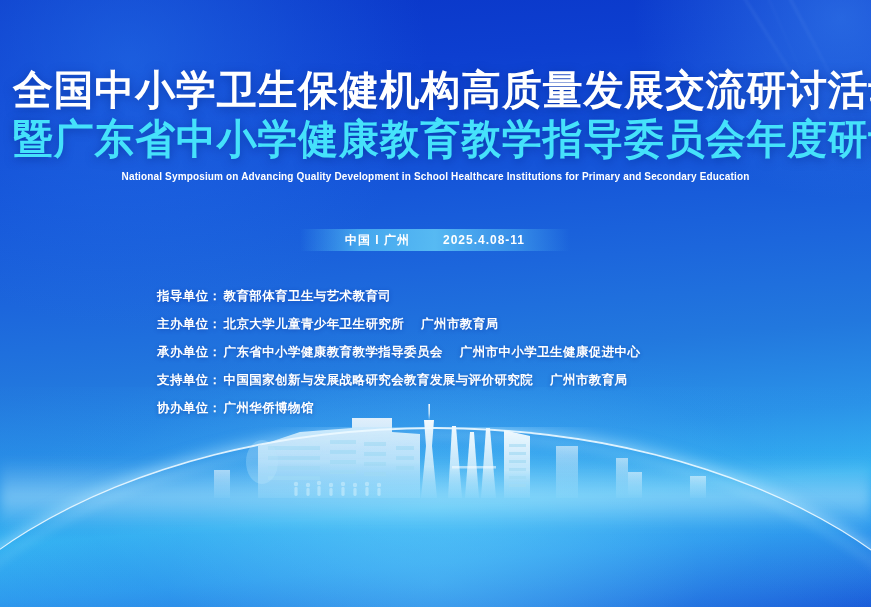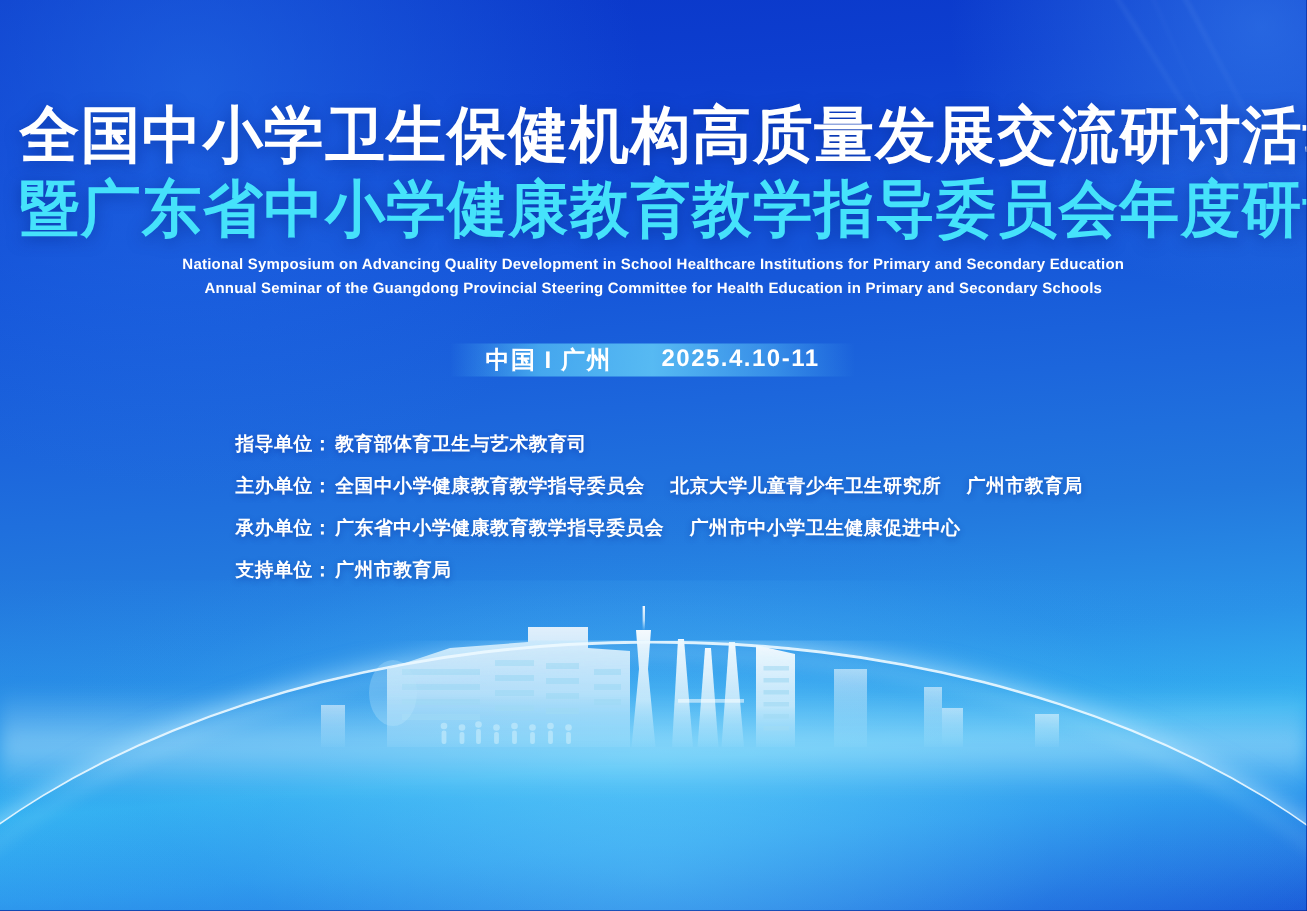--- a/index.html
+++ b/index.html
@@ -152,21 +152,21 @@
     position: absolute;
     left: 300px;
     top: 229px;
     width: 270px;
     height: 22px;
     display: flex;
     align-items: center;
     justify-content: center;
     gap: 33px;
     color: #ffffff;
-    font-size: 16px;
+    font-size: 12px;
     font-weight: 700;
     letter-spacing: 1px;
     white-space: nowrap;
   }
 
   
   .organizers {
     position: absolute;
     left: 157px;
     top: 288px;
@@ -301,53 +301,58 @@
   <div class="arc-wrap">
     <div class="arc-soft"></div>
     <div class="arc"></div>
   </div>
 
   <div class="headline">
     <div class="title-line-1">全国中小学卫生保健机构高质量发展交流研讨活动</div>
     <div class="title-line-2">暨广东省中小学健康教育教学指导委员会年度研讨活动</div>
     <div class="subtitle-en">
       <div>National Symposium on Advancing Quality Development in School Healthcare Institutions for Primary and Secondary Education</div>
-      <div>Annual Seminar of the Guangdong Provincial Steering Committee for Health Education in Primary and Secondary Schools</div>
     </div>
   </div>
 
   <div class="venue-bar"></div>
   <div class="venue-text">
     <span>中国 I 广州</span>
-    <span>2025.4.10-11</span>
+    <span>2025.4.08-11</span>
   </div>
 
   <div class="organizers">
     <div class="org-row">
       <span class="org-label">指导单位：</span>
       <span class="org-values">
         <span>教育部体育卫生与艺术教育司</span>
       </span>
     </div>
     <div class="org-row">
       <span class="org-label">主办单位：</span>
       <span class="org-values">
-        <span>全国中小学健康教育教学指导委员会</span>
         <span>北京大学儿童青少年卫生研究所</span>
         <span>广州市教育局</span>
       </span>
     </div>
     <div class="org-row">
       <span class="org-label">承办单位：</span>
       <span class="org-values">
         <span>广东省中小学健康教育教学指导委员会</span>
         <span>广州市中小学卫生健康促进中心</span>
       </span>
     </div>
     <div class="org-row">
       <span class="org-label">支持单位：</span>
       <span class="org-values">
+        <span>中国国家创新与发展战略研究会教育发展与评价研究院</span>
         <span>广州市教育局</span>
       </span>
     </div>
+    <div class="org-row">
+      <span class="org-label">协办单位：</span>
+      <span class="org-values">
+        <span>广州华侨博物馆</span>
+      </span>
+    </div>
   </div>
 
 </div>
 
 </body></html>

